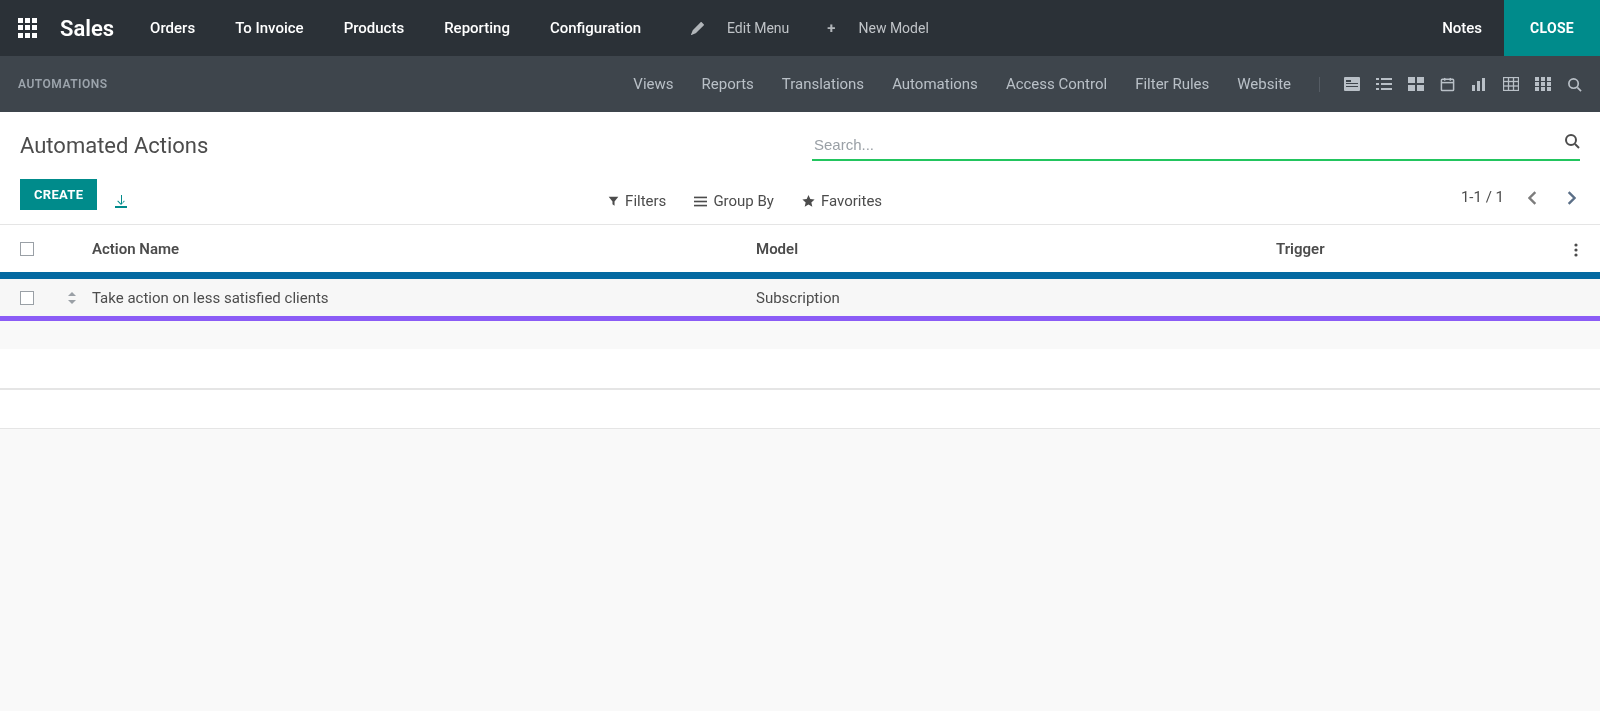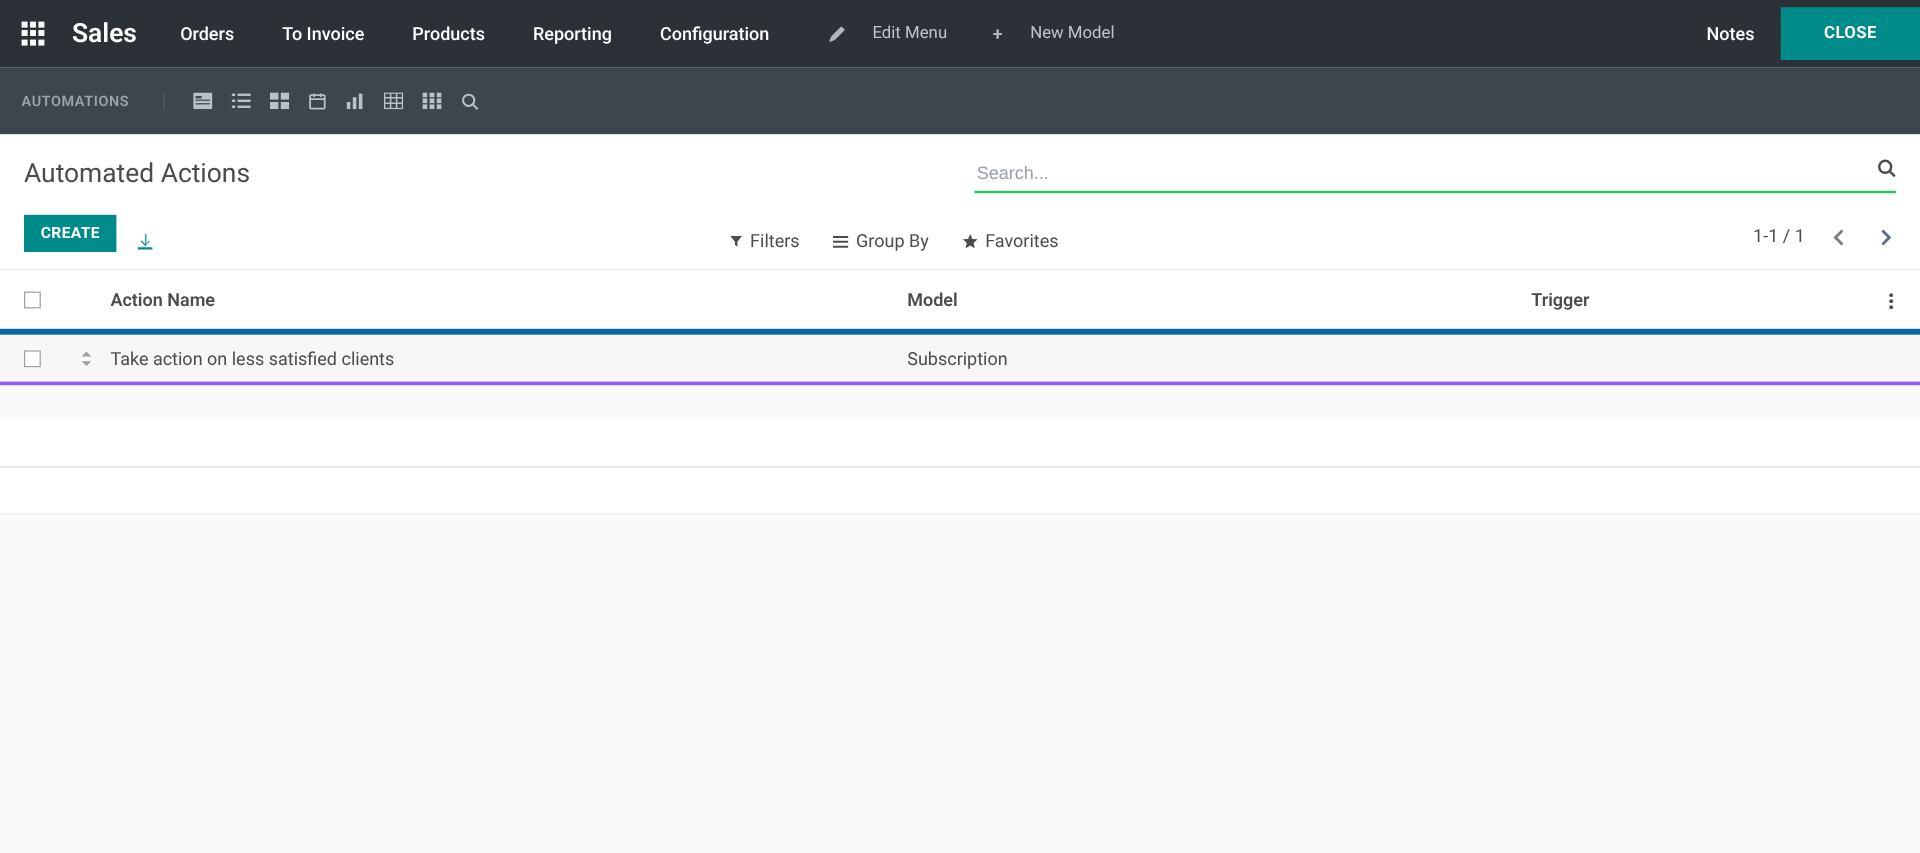--- a/index.html
+++ b/index.html
@@ -23,21 +23,21 @@
     .apps-icon span { width: 5px; height: 5px; background: #fff; display: block; }
 
     .brand { font-size: 22px; font-weight: 600; color: #fff; margin-right: 36px; }
     .nav-menu { display: flex; align-items: center; gap: 40px; }
     .nav-item { color: #fff; font-size: 15px; cursor: pointer; font-weight: 500; }
     .nav-actions { display: flex; align-items: center; gap: 38px; margin-left: 50px; }
     .nav-action { color: #c0c4c8; font-size: 14px; cursor: pointer; display: flex; align-items: center; gap: 23px; }
     .nav-action svg, .nav-action .plus { opacity: .9; }
     .spacer { flex: 1; }
     .notes-link { color: #fff; font-size: 15px; margin-right: 22px; cursor: pointer; font-weight: 500;}
-    .close-btn { background: #008b8b; color: #fff; padding: 0 36px; height: 44px; display: flex; align-items: center; font-weight: 700; font-size: 14px; cursor: pointer; letter-spacing: 0.3px;}
+    .close-btn { background: #008b8b; color: #fff; padding: 0 26px; height: 56px; display: flex; align-items: center; font-weight: 700; font-size: 14px; cursor: pointer; letter-spacing: 0.3px;}
 
     
     .sub-navbar {
       background: #3e454c;
       color: #adb4bb;
       height: 56px;
       display: flex;
       align-items: center;
       padding: 0 18px;
       font-size: 14px;
@@ -76,22 +76,22 @@
     .pager-btn.next{ color: #5b6f87;}
 
     
     .list-wrap { background: #fff; margin-top: 0;}
     .list-header, .list-row {
       display: grid;
       grid-template-columns: 48px 40px 1fr 520px 280px 40px;
       align-items: center;
       padding: 0 4px;
     }
-    .list-header { height: 54px; border-bottom: 5px solid #0369a1; color: #4c4c4c; font-weight: 600; font-size: 15px;}
-    .list-row { height: 42px; border-bottom: 3px solid #8b5cf6; font-size: 15px; color: #4c4c4c; background: #f7f7f7;}
+    .list-header { height: 54px; border-bottom: 7px solid #0369a1; color: #4c4c4c; font-weight: 600; font-size: 15px;}
+    .list-row { height: 42px; border-bottom: 5px solid #8b5cf6; font-size: 15px; color: #4c4c4c; background: #f7f7f7;}
     .chk { width: 14px; height: 14px; border: 1.5px solid #9aa0a6; margin-left: 16px; cursor: pointer; background: #fff;}
     .drag { color: #9aa0a6; cursor: grab; display: flex; flex-direction: column; justify-content: center; align-items: center; gap: 0;}
     .kebab { color: #4c4c4c; cursor: pointer; text-align: center;}
 
     .blank-band { height: 40px; background: #fff; border-bottom: 1px solid #e5e5e5; margin-top: 28px;}
     .blank-band2 { height: 40px; background: #fff; border-top: 1px solid #e5e5e5; border-bottom: 1px solid #e5e5e5; margin-top: 0;}
 
     svg { display: inline-block; vertical-align: middle;}
   </style>
 </head>
@@ -129,20 +129,29 @@
       <span>New Model</span>
     </div>
   </div>
   <div class="spacer"></div>
   <div class="notes-link">Notes</div>
   <div class="close-btn">CLOSE</div>
 </div>
 
 <div class="sub-navbar">
   <div class="sub-title">AUTOMATIONS</div>
+  <div class="sub-links">
+    <div class="sub-link">Views</div>
+    <div class="sub-link">Reports</div>
+    <div class="sub-link">Translations</div>
+    <div class="sub-link">Automations</div>
+    <div class="sub-link">Access Control</div>
+    <div class="sub-link">Filter Rules</div>
+    <div class="sub-link">Website</div>
+  </div>
   <div class="view-icons">
     <span class="vicon">
         <svg width="16" height="14" viewBox="0 0 16 14" fill="currentColor">
           <rect x="0" y="0" width="16" height="14" rx="1"></rect>
           <rect x="2" y="3" width="5" height="2" fill="#3e454c"></rect>
           <rect x="2" y="6" width="12" height="1" fill="#3e454c"></rect>
           <rect x="2" y="9" width="12" height="1" fill="#3e454c"></rect>
         </svg>
       </span>
     <span class="vicon">

